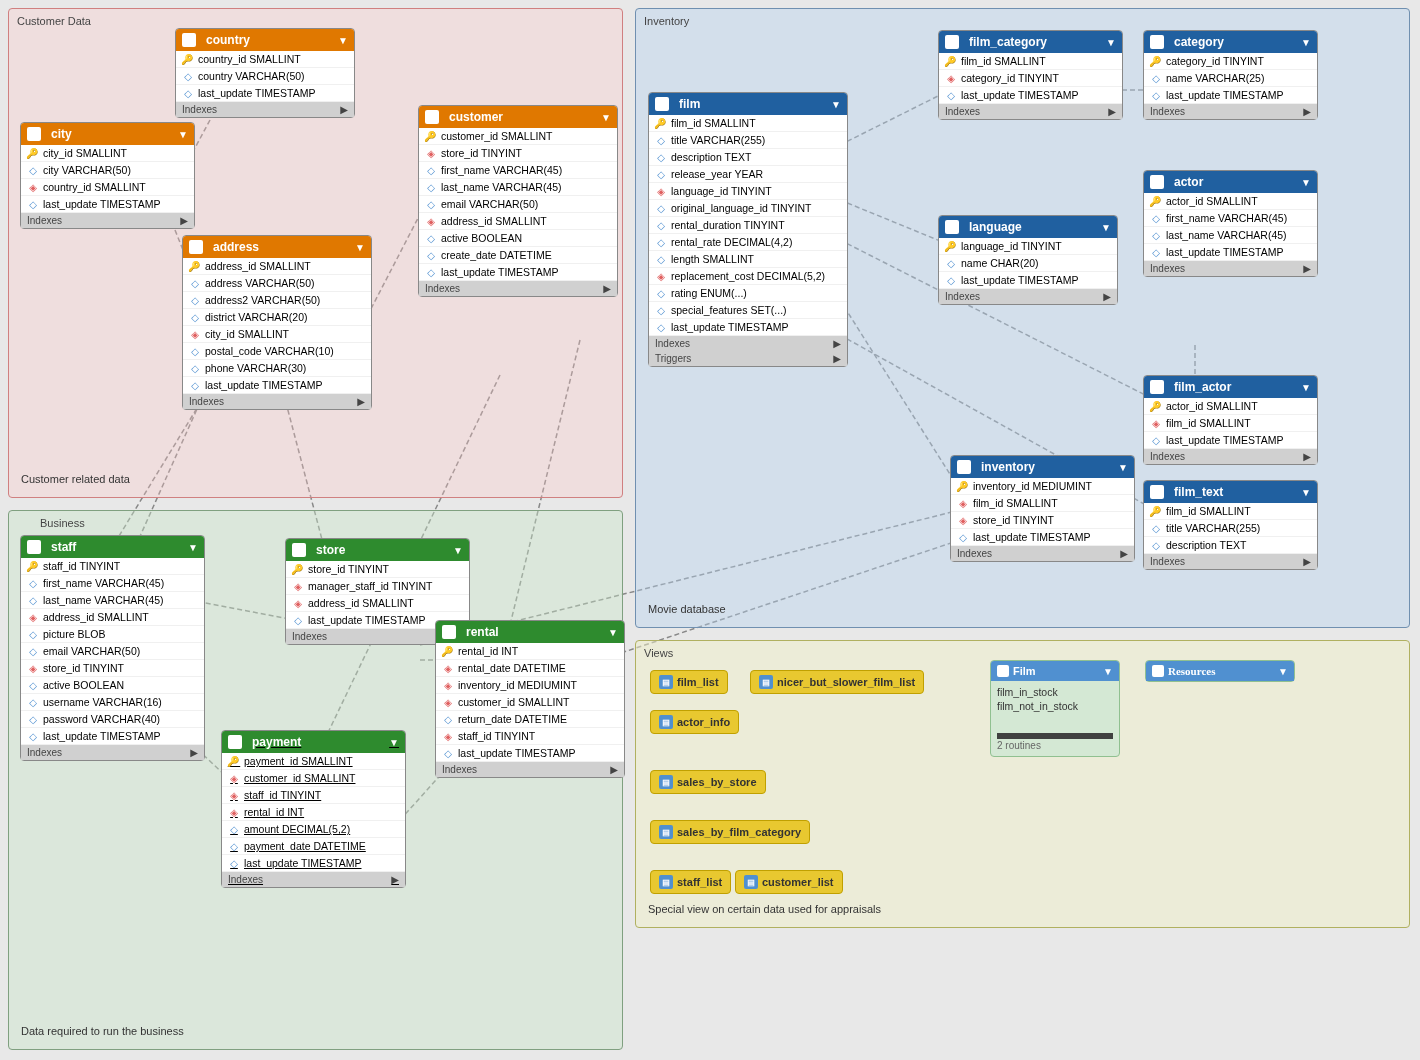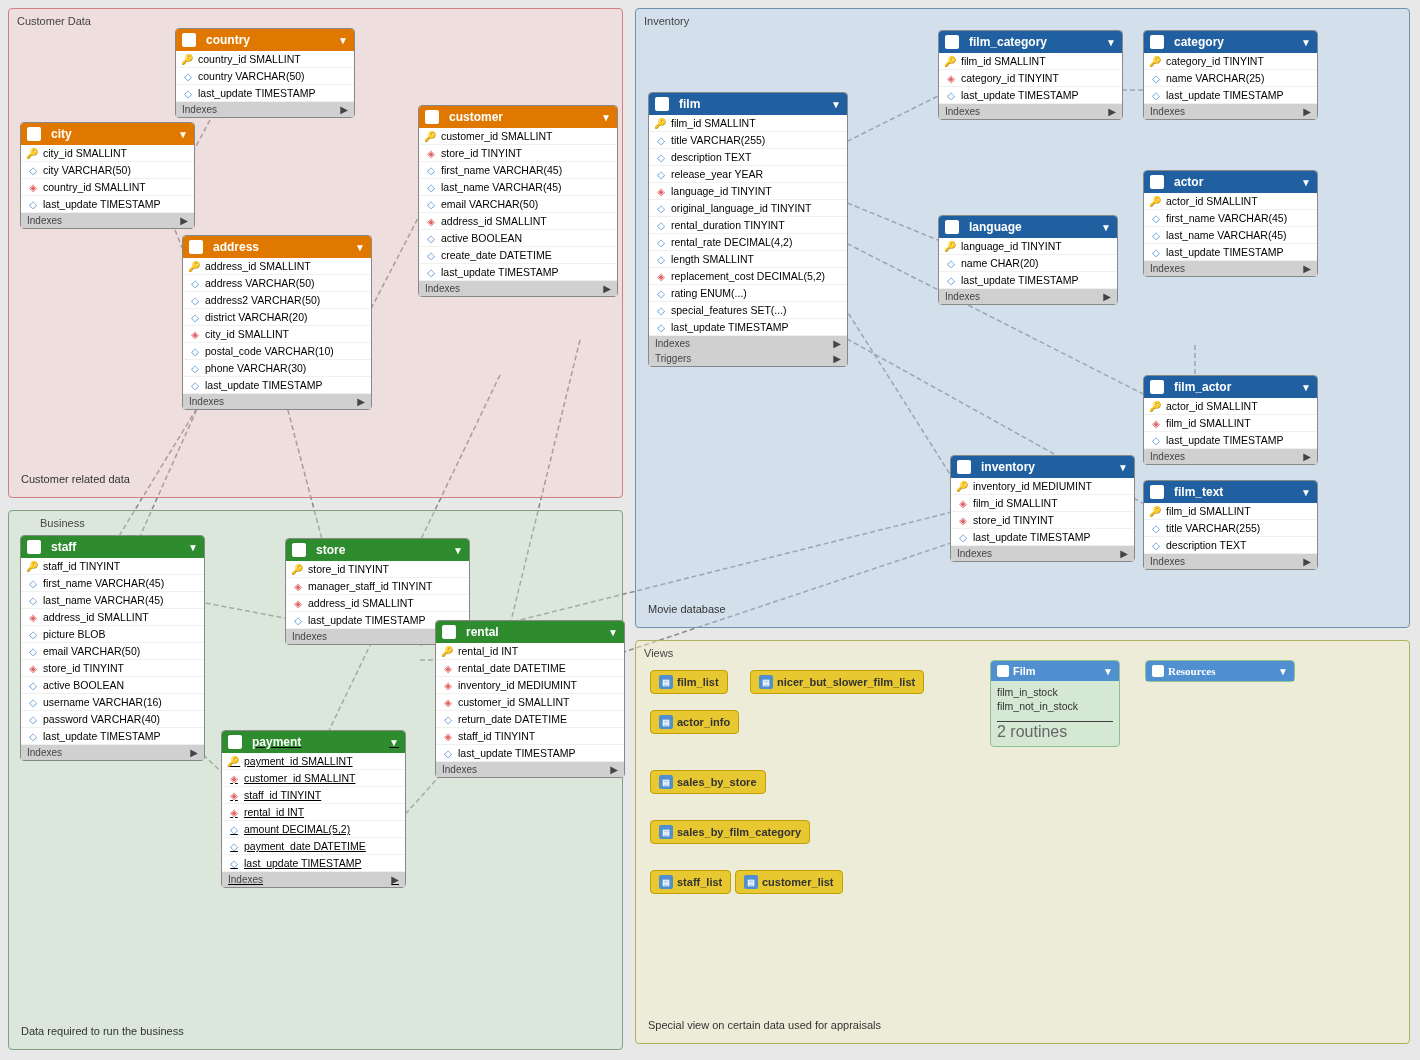--- a/index.html
+++ b/index.html
@@ -45,21 +45,21 @@
     .inventory-section {
       left: 635px; top: 8px;
       width: 775px; height: 620px;
       background: rgba(180, 210, 240, 0.4);
       border: 1px solid #7090b0;
     }
 
     
     .views-section {
       left: 635px; top: 640px;
-      width: 775px; height: 404px;
+      width: 775px; height: 288px;
       background: rgba(240, 240, 200, 0.5);
       border: 1px solid #b0b060;
     }
 
     
     .table-card {
       position: absolute;
       border-radius: 4px;
       border: 1px solid #888;
       background: white;
@@ -216,25 +216,25 @@
       padding: 4px 6px;
       font-size: 10.5px;
       color: #333;
     }
 
     .routine-body div {
       padding: 1px 0;
     }
 
     .routine-count {
-      font-size: 16px;
+      font-size: 10px;
       color: #666;
-      border-top: 1px solid #404040;
+      border-top: 6px solid #404040;
       padding-top: 2px;
-      margin-top: 8px;
+      margin-top: 20px;
     }
   </style>
 </head>
 <body>
 
 <svg class="connectors" xmlns="http://www.w3.org/2000/svg">
 
   <line x1="210" y1="120" x2="175" y2="185" stroke="#888" stroke-width="1.5" stroke-dasharray="5,3"></line>
 
   <line x1="175" y1="230" x2="205" y2="305" stroke="#888" stroke-width="1.5" stroke-dasharray="5,3"></line>

